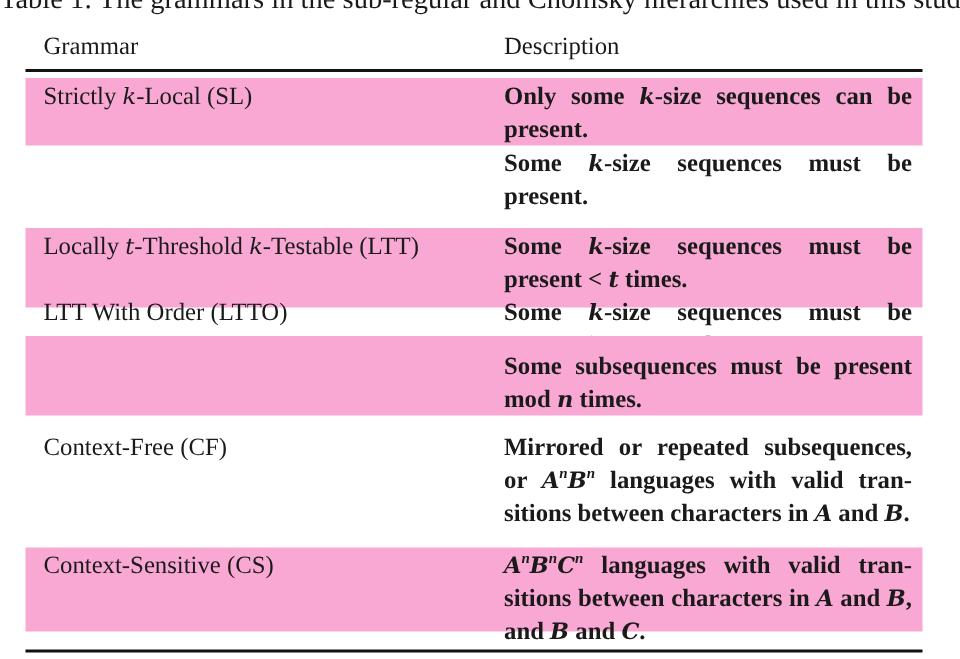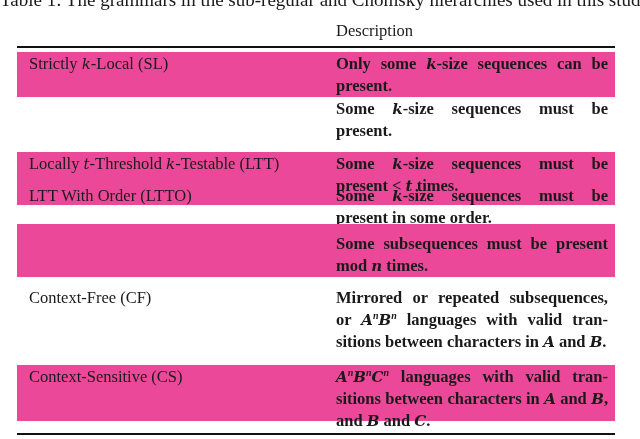--- a/index.html
+++ b/index.html
@@ -19,55 +19,56 @@
     position: absolute; left: 0; top: 20px; width: 598px; height: 26px;
     font-size: 16.5px;
   }
   .head .c1 { position: absolute; left: 12px; top: 1px; }
   .head .c2 { position: absolute; left: 319px; top: 1px; }
   .rule-top { position: absolute; left: 0; top: 46px; width: 598px; height: 2px; background: #111; }
   .rule-bottom { position: absolute; left: 0; top: 433px; width: 598px; height: 2px; background: #111; }
   .row {
     position: absolute; left: 0; width: 598px; font-size: 16.5px; line-height: 22.2px;
   }
-  .row.shaded { background: #ec4899; }
+  .row.shaded { background: #f9a8d4; }
   .row .g { position: absolute; left: 12px; top: 1px; white-space: nowrap; }
   .row .d {
     position: absolute; left: 319px; top: 1px; width: 272px;
     text-align: justify; hyphens: manual; font-weight: bold;
   }
   i.m { font-style: italic; font-family: "DejaVu Serif", "Liberation Serif", serif; font-size: 15px; }
   sup { font-size: 10px; line-height: 0; font-style: italic; }
 </style>
 </head>
 <body>
 
 <div class="caption">Table 1: The grammars in the sub-regular and Chomsky hierarchies used in this study.</div>
 
 <div class="table">
   <div class="head">
+    <span class="c1">Grammar</span>
     <span class="c2">Description</span>
   </div>
   <div class="rule-top"></div>
 
   <div class="row shaded" style="top:52px;height:45px;">
     <span class="g">Strictly <i class="m">k</i>-Local (SL)</span>
     <span class="d">Only some <i class="m">k</i>-size sequences can be present.</span>
   </div>
 
   <div class="row" style="top:97px;height:40px;">
     <span class="d">Some&nbsp;&nbsp; <i class="m">k</i>-size&nbsp;&nbsp; sequences&nbsp;&nbsp; must&nbsp;&nbsp; be present.</span>
   </div>
 
   <div class="row shaded" style="top:152px;height:53px;">
     <span class="g">Locally <i class="m">t</i>-Threshold <i class="m">k</i>-Testable (LTT)</span>
     <span class="d">Some&nbsp;&nbsp; <i class="m">k</i>-size&nbsp;&nbsp; sequences&nbsp;&nbsp; must&nbsp;&nbsp; be present &lt; <i class="m">t</i> times.</span>
   </div>
 
-  <div class="row" style="top:184px;height:35px;">
+  <div class="row" style="top:196px;height:35px;">
     <span class="g">LTT With Order (LTTO)</span>
     <span class="d">Some&nbsp;&nbsp; <i class="m">k</i>-size&nbsp;&nbsp; sequences&nbsp;&nbsp; must&nbsp;&nbsp; be present in some order.</span>
   </div>
 
   <div class="row shaded" style="top:224px;height:53px;">
     <span class="d" style="top:9px;">Some subsequences must be present mod <i class="m">n</i> times.</span>
   </div>
 
   <div class="row" style="top:286px;height:112px;">
     <span class="g">Context-Free (CF)</span>

